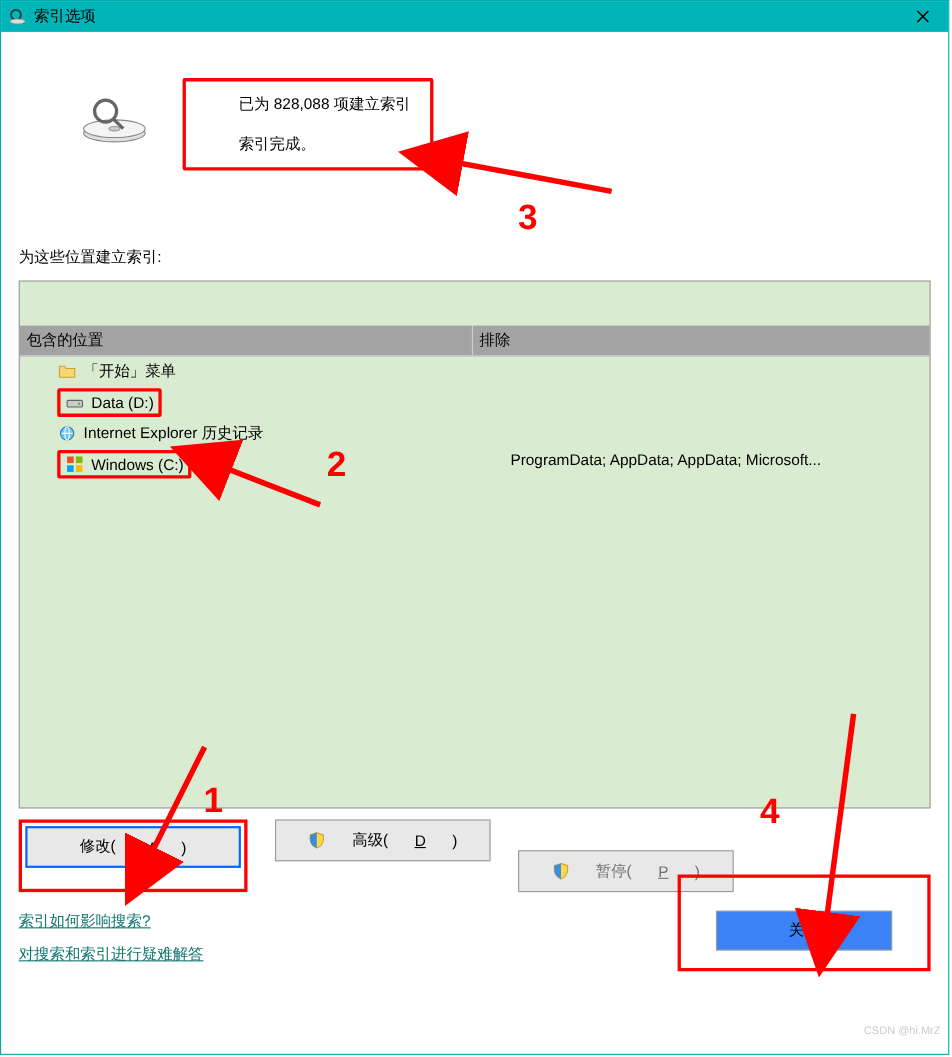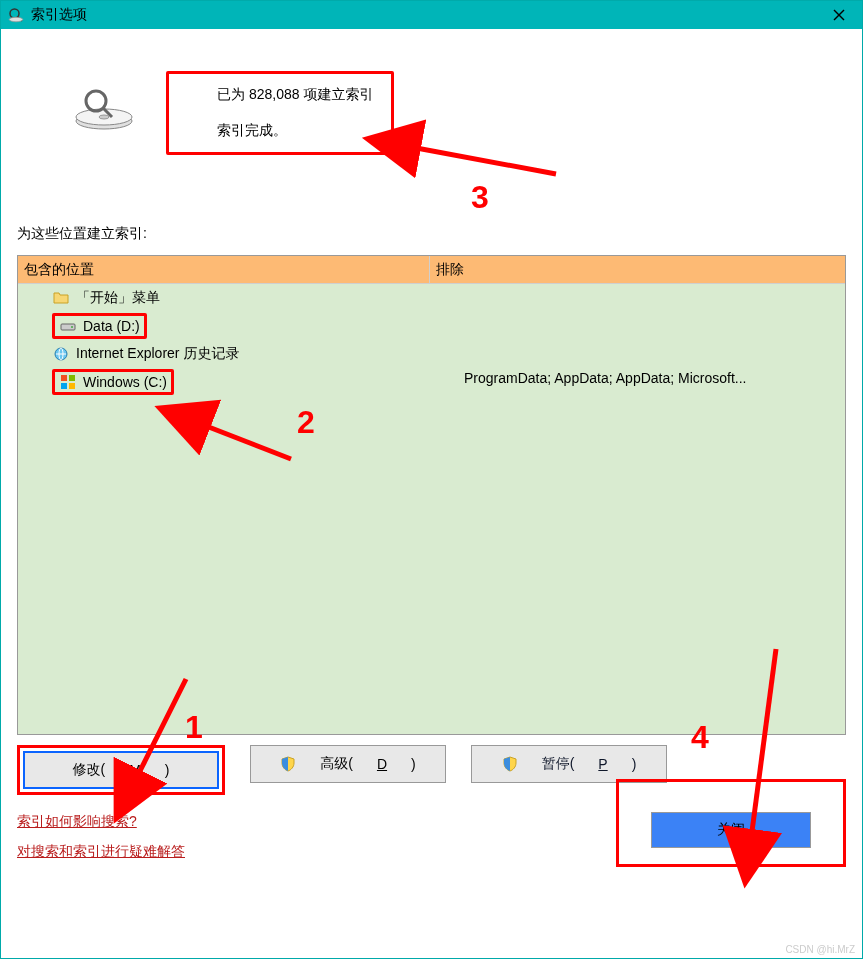--- a/index.html
+++ b/index.html
@@ -51,25 +51,26 @@
   .status-line1 { margin-bottom: 18px; }
   .section-label { margin-top: 70px; margin-bottom: 12px; }
   .table-box {
     border: 1px solid #999;
     height: 480px;
     background: #d9ebd0;
     display: flex;
     flex-direction: column;
   }
   .table-head {
-    background: #fdba74;
+    background: #a3a3a3;
     border-bottom: 1px solid #cfcfcf;
     display: flex;
     height: 28px;
     align-items: center;
+    margin-top: 40px;
   }
   .col-left { width: 412px; padding-left: 6px; border-right: 1px solid #cfcfcf; height: 100%; display:flex; align-items:center; }
   .col-right { flex: 1; padding-left: 6px; height:100%; display:flex; align-items:center;}
   .table-body { display: flex; flex: 1; padding-left: 28px; }
   .body-left { width: 412px; }
   .body-right { flex: 1; padding: 4px 6px; }
   .row {
     display: flex; align-items: center; height: 28px;
     padding-left: 6px; gap: 6px;
   }
@@ -81,44 +82,44 @@
   .btn {
     height: 38px;
     min-width: 196px;
     border: 1px solid #999;
     background: #e8e8e8;
     display: inline-flex; align-items: center; justify-content: center;
     gap: 24px;
     font-size: 14px;
   }
   .btn.focused { border: 2px solid #0a64ff; background: #e8e8e8; }
-  .btn.disabled { color: #0f172a; }
+  .btn.disabled { color: #737373; margin-top: 28px; }
   .redframe-btn { border: 3px solid red; padding: 3px; display:inline-block;}
   .links { margin-top: 18px; }
-  .links a { color: #b91c1c; text-decoration: underline; display:block; margin-bottom: 12px; cursor:pointer;}
+  .links a { color: #0f766e; text-decoration: underline; display:block; margin-bottom: 12px; cursor:pointer;}
   .close-area {
     position: absolute;
     right: 16px;
     bottom: 16px;
     border: 3px solid red;
     padding: 30px 30px 16px 30px;
     width: 230px;
     display:flex; justify-content:center;
   }
   .close-btn {
     width: 160px; height: 36px;
     border: 1px solid #999;
     background: #3b82f6;
     display:flex; align-items:center; justify-content:center;
   }
   .shield { width: 16px; height: 16px; }
   
   .anno { position: absolute; pointer-events: none; }
   .num { font-size: 32px; font-weight: bold; color: red; position:absolute;}
-  .watermark { position:absolute; right: 10px; bottom: 6px; font-size: 10px; color: #ccc; margin-left: 36px;}
+  .watermark { position:absolute; right: 10px; bottom: 18px; font-size: 10px; color: #ccc; margin-left: 36px;}
   u { text-decoration: underline; }
 </style>
 </head>
 <body>
 
 <div class="window">
   <div class="titlebar">
     <span class="icon">
       <svg viewBox="0 0 24 24" width="18" height="18">
           <circle cx="10" cy="10" r="6" fill="none" stroke="#333" stroke-width="2"></circle>

